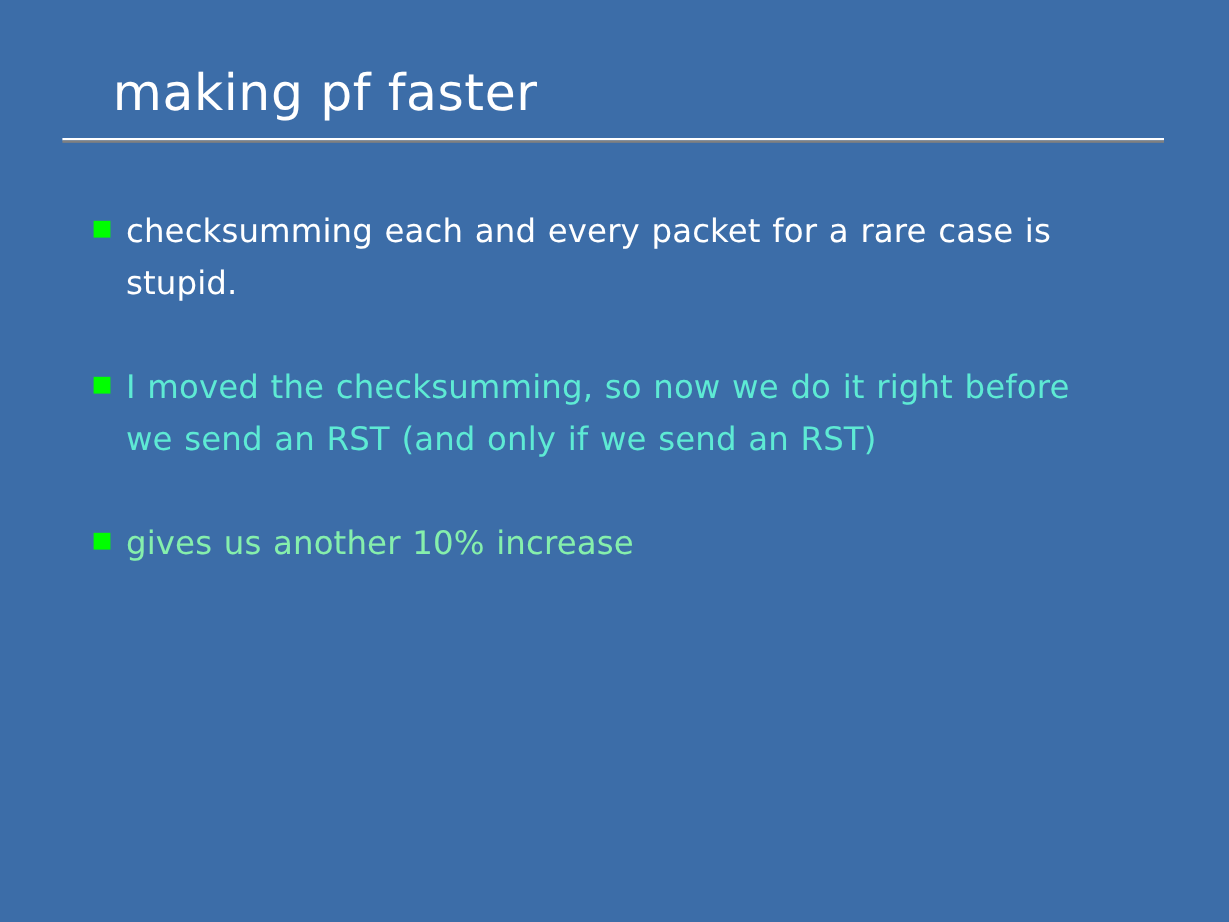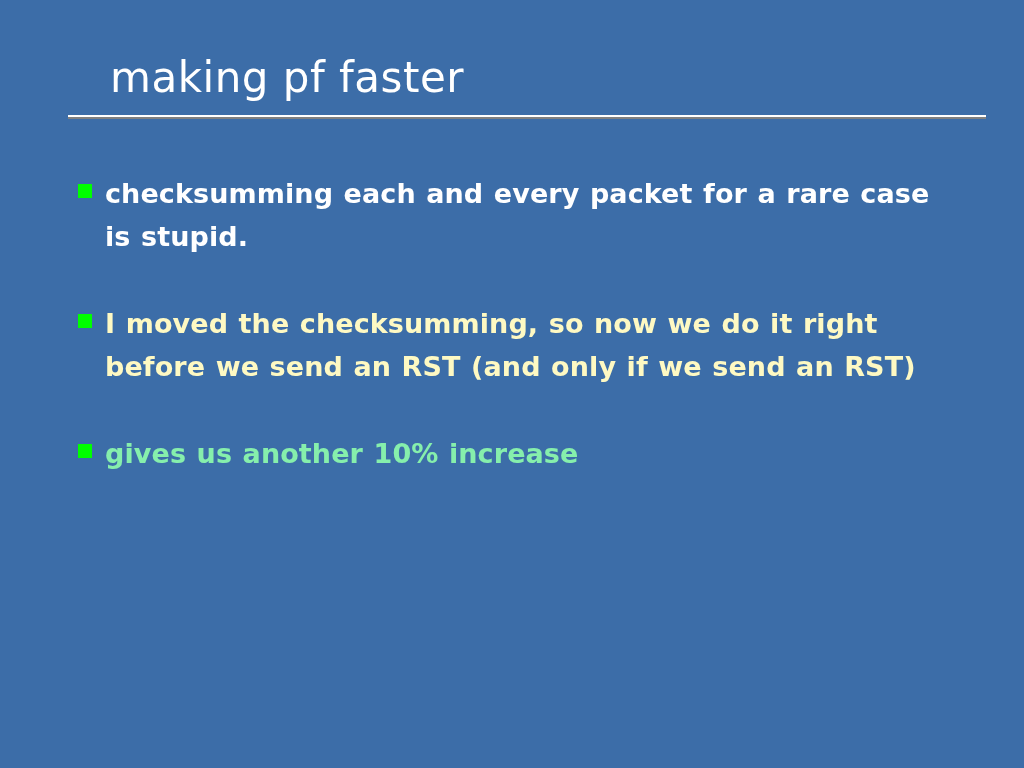--- a/index.html
+++ b/index.html
@@ -19,21 +19,21 @@
     position: relative;
     width: 1024px;
     height: 768px;
     background: #3c6da8;
     box-sizing: border-box;
   }
 
   
   #title-block {
     position: absolute;
-    left: 16px;
+    left: 0;
     top: 52px;
     width: 820px;
     padding-left: 30px;
   }
 
   #slide-title {
     margin: 0;
     padding: 0 0 0 64px;
     color: #ffffff;
     font-family: "DejaVu Sans", sans-serif;
@@ -95,21 +95,21 @@
     height: 14px;
     background: #00ff00;
     display: block;
   }
 
   .bullet-text {
     display: block;
     color: #ffffff;
     font-family: "DejaVu Sans", sans-serif;
     font-size: 27px;
-    font-weight: 700;
+    font-weight: 400;
     line-height: 43px;
     letter-spacing: 0.1px;
     max-width: 830px;
     word-spacing: 1px;
   }
 </style>
 </head>
 <body style="background: rgb(60, 109, 168);">
 
 <div id="slide" style="background: rgb(60, 109, 168);">
@@ -124,21 +124,21 @@
 
   <div id="body-block">
 
     <div class="bullet-item">
       <span class="bullet-marker" style="background: rgb(0, 255, 0);"></span>
       <span class="bullet-text" style="color: rgb(255, 255, 255);">checksumming each and every packet for a rare case is stupid.</span>
     </div>
 
     <div class="bullet-item">
       <span class="bullet-marker" style="background: rgb(0, 255, 0);"></span>
-      <span class="bullet-text" style="color: #fef9c3;">I moved the checksumming, so now we do it right before we send an RST (and only if we send an RST)</span>
+      <span class="bullet-text" style="color: #5eead4;">I moved the checksumming, so now we do it right before we send an RST (and only if we send an RST)</span>
     </div>
 
     <div class="bullet-item">
       <span class="bullet-marker" style="background: rgb(0, 255, 0);"></span>
       <span class="bullet-text" style="color: #86efac;">gives us another 10% increase</span>
     </div>
 
   </div>
 
 </div>

